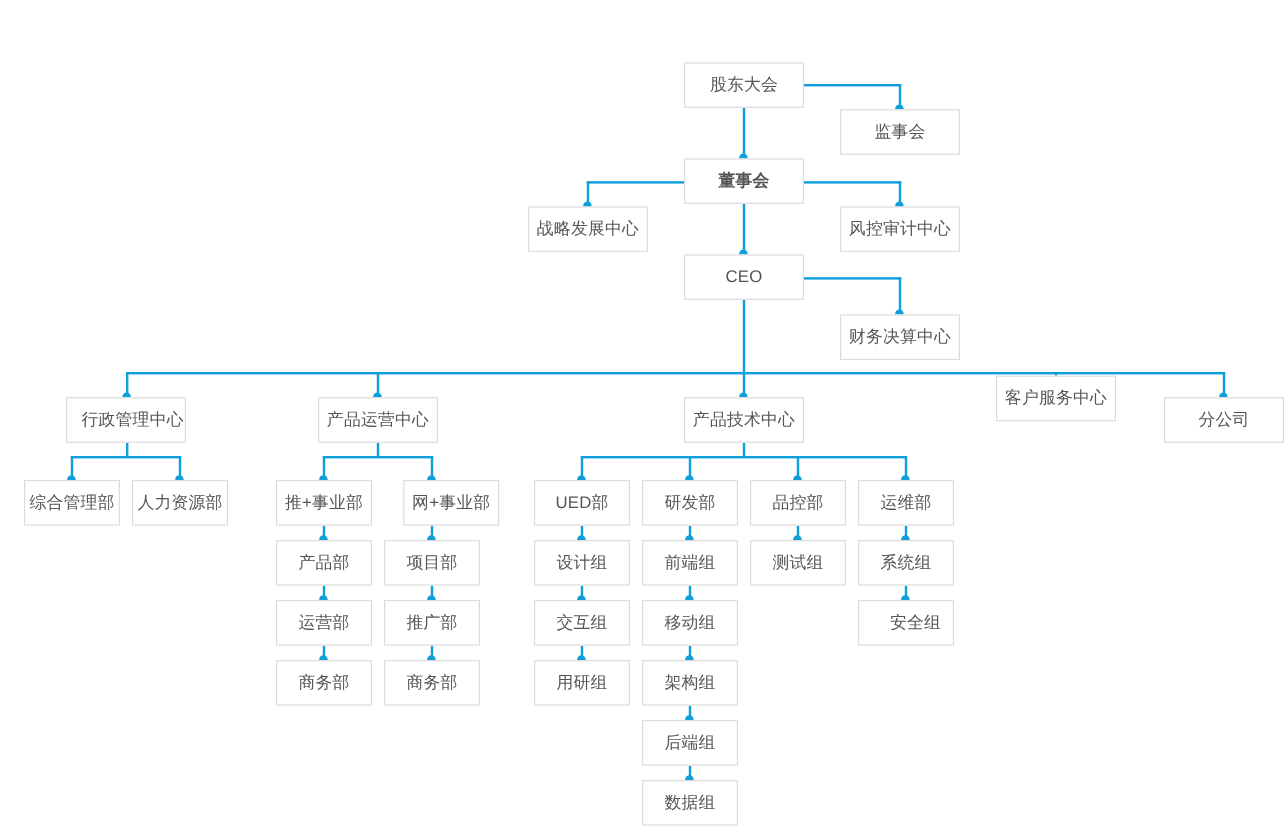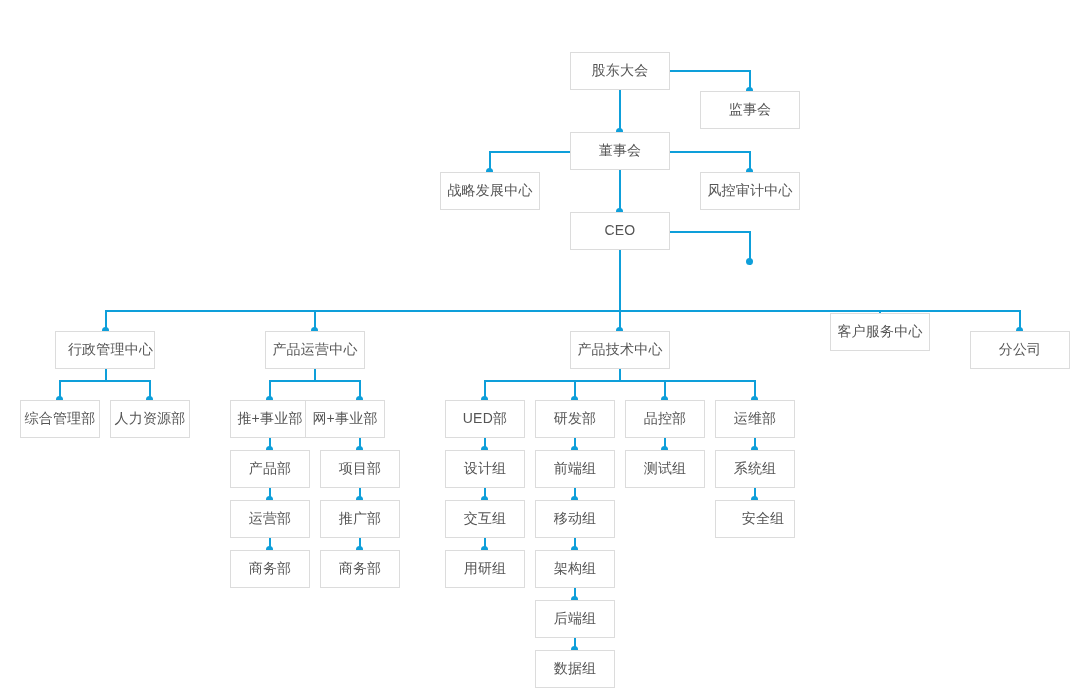--- a/index.html
+++ b/index.html
@@ -158,40 +158,41 @@
     <div class="dot" style="left:661px; top:396px;"></div>
     <div class="dot" style="left:661px; top:446px;"></div>
 
     <div class="dot" style="left:751px; top:396px;"></div>
     <div class="dot" style="left:751px; top:446px;"></div>
     <div class="dot" style="left:751px; top:496px;"></div>
   </div>
 
   <div class="node" style="left:570px; top:52px; width:100px; height:38px;">股东大会</div>
   <div class="node" style="left:700px; top:91px; width:100px; height:38px;">监事会</div>
-  <div class="node" style="left:570px; top:132px; width:100px; height:38px;">董事会</div>
+  <div class="node" style="left:570px; top:132px; width:100px; height:38px;font-weight:bold;">董事会</div>
   <div class="node" style="left:440px; top:172px; width:100px; height:38px;">战略发展中心</div>
   <div class="node" style="left:700px; top:172px; width:100px; height:38px;">风控审计中心</div>
   <div class="node" style="left:570px; top:212px; width:100px; height:38px;">CEO</div>
+  <div class="node" style="left:700px; top:262px; width:100px; height:38px;">财务决算中心</div>
 
   <div class="node" style="left:55px; top:331px; width:100px; height:38px;padding-left:11px;">行政管理中心</div>
   <div class="node" style="left:265px; top:331px; width:100px; height:38px;">产品运营中心</div>
   <div class="node" style="left:570px; top:331px; width:100px; height:38px;">产品技术中心</div>
   <div class="node" style="left:830px; top:313px; width:100px; height:38px;">客户服务中心</div>
   <div class="node" style="left:970px; top:331px; width:100px; height:38px;">分公司</div>
 
   <div class="node" style="left:20px; top:400px; width:80px; height:38px;">综合管理部</div>
   <div class="node" style="left:110px; top:400px; width:80px; height:38px;">人力资源部</div>
 
   <div class="node" style="left:230px; top:400px; width:80px; height:38px;">推+事业部</div>
   <div class="node" style="left:230px; top:500px; width:80px; height:38px;">运营部</div>
   <div class="node" style="left:230px; top:450px; width:80px; height:38px;">产品部</div>
   <div class="node" style="left:230px; top:550px; width:80px; height:38px;">商务部</div>
 
-  <div class="node" style="left:305px; top:400px; width:80px; height:38px;">网+事业部</div>
+  <div class="node" style="left:336px; top:400px; width:80px; height:38px;">网+事业部</div>
   <div class="node" style="left:320px; top:450px; width:80px; height:38px;">项目部</div>
   <div class="node" style="left:320px; top:500px; width:80px; height:38px;">推广部</div>
   <div class="node" style="left:320px; top:550px; width:80px; height:38px;">商务部</div>
 
   <div class="node" style="left:445px; top:400px; width:80px; height:38px;">UED部</div>
   <div class="node" style="left:445px; top:450px; width:80px; height:38px;">设计组</div>
   <div class="node" style="left:445px; top:500px; width:80px; height:38px;">交互组</div>
   <div class="node" style="left:445px; top:550px; width:80px; height:38px;">用研组</div>
 
   <div class="node" style="left:535px; top:450px; width:80px; height:38px;">前端组</div>

